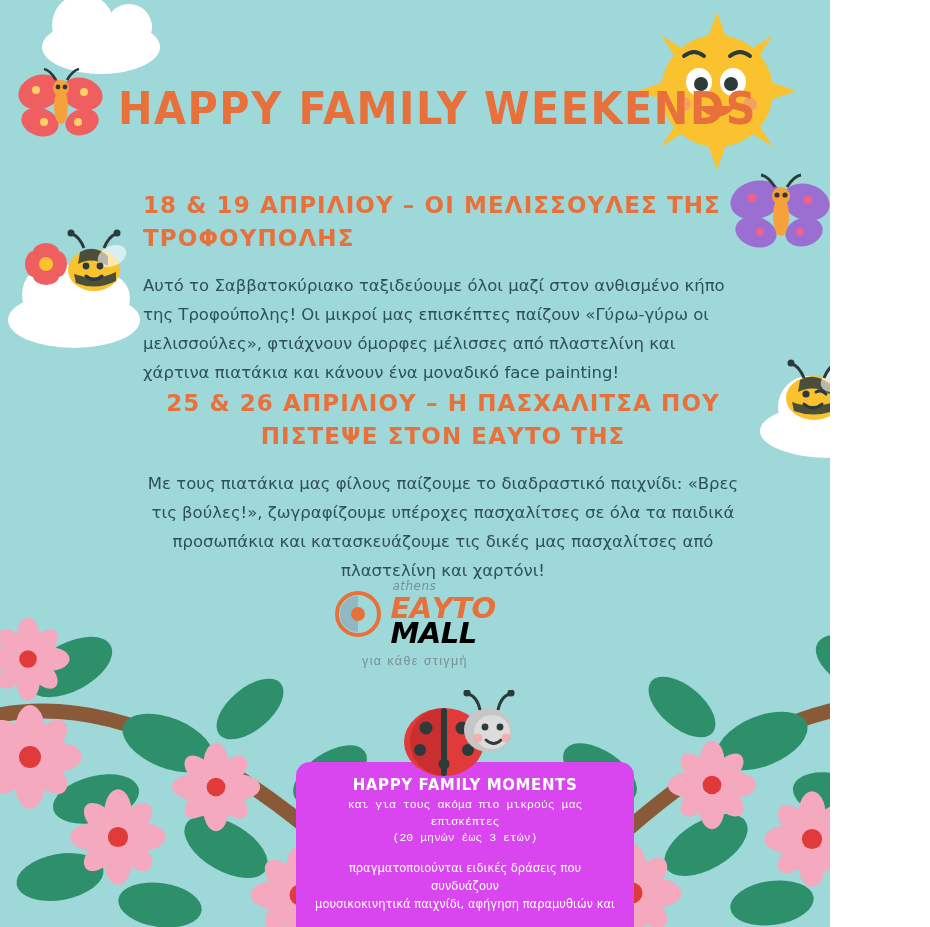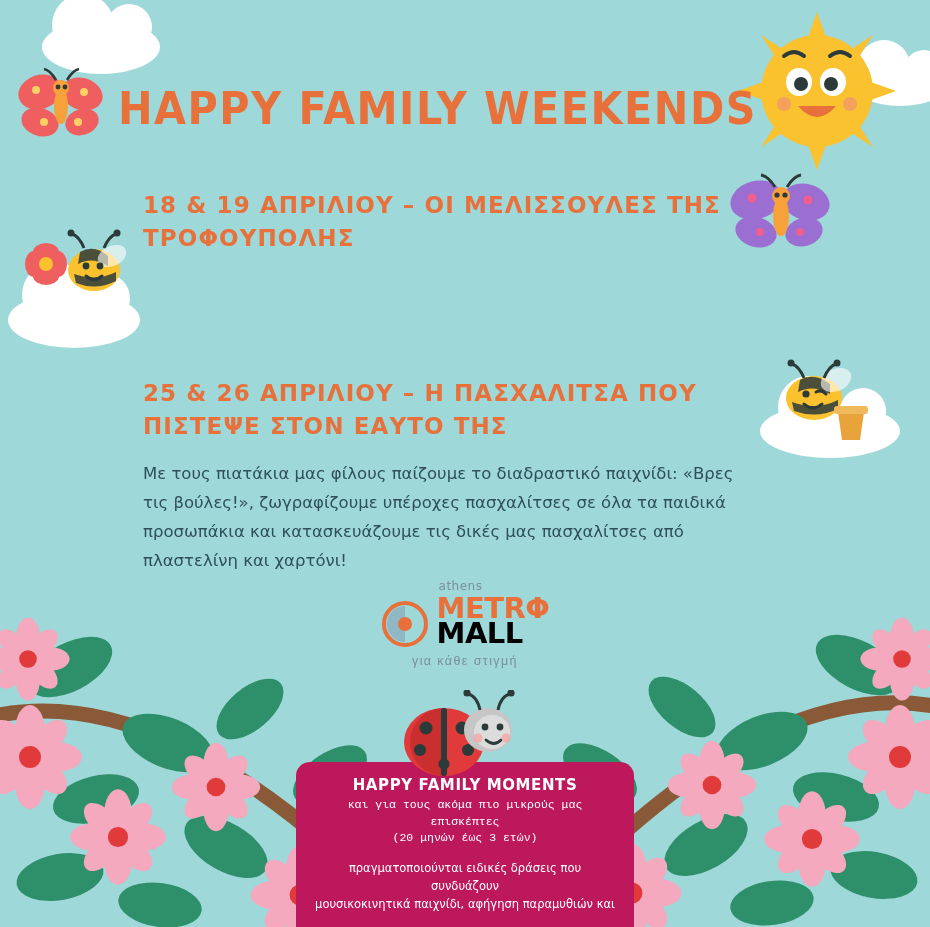--- a/index.html
+++ b/index.html
@@ -4,21 +4,21 @@
 <style>
   * { box-sizing: border-box; margin: 0; padding: 0; }
   html, body {
     width: 930px;
     height: 927px;
     overflow: hidden;
     font-family: "Liberation Sans", sans-serif;
   }
   .poster {
     position: relative;
-    width: 930px;
+    width: 830px;
     height: 927px;
     background: #9ed8d8;
     overflow: hidden;
   }
 
   
   .cloud { position: absolute; background: #ffffff; border-radius: 50%; }
   .cloud::before, .cloud::after {
     content: ""; position: absolute; background: #ffffff; border-radius: 50%;
   }
@@ -53,21 +53,21 @@
     font-family: "DejaVu Sans", sans-serif;
     font-stretch: condensed;
     text-transform: uppercase;
     transform: scaleX(1.02);
     transform-origin: left center;
   }
 
   
   .section { position: absolute; left: 143px; width: 600px; }
   .sec1 { top: 189px; }
-  .sec2 { top: 377px; }
+  .sec2 { top: 387px; text-align: center; }
 
   .sec-head {
     font-size: 23px;
     font-weight: bold;
     color: #e8703a;
     letter-spacing: 1.1px;
     line-height: 1.42;
     font-family: "DejaVu Sans", sans-serif;
   }
   .sec-body {
@@ -82,21 +82,21 @@
 
   
   .logo-wrap {
     position: absolute;
     left: 0; right: 0;
     top: 580px;
     display: flex;
     flex-direction: column;
     align-items: center;
   }
-  .logo-row { display: flex; align-items: flex-end; gap: 8px; }
+  .logo-row { display: flex; align-items: center; gap: 8px; font-style: italic; }
   .logo-mark { width: 48px; height: 48px; }
   .logo-text { display: flex; flex-direction: column; line-height: 1; }
   .logo-athens {
     font-size: 12px; color: #7a8f98; letter-spacing: 0.5px;
     margin-left: 2px; margin-bottom: 2px;
     font-family: "DejaVu Sans", sans-serif;
   }
   .logo-metro {
     font-size: 29px; font-weight: bold; color: #e8703a; letter-spacing: -0.5px;
     font-family: "DejaVu Sans", sans-serif;
@@ -111,21 +111,21 @@
     font-family: Liberation Sans, sans-serif;
   }
 
   
   .panel {
     position: absolute;
     left: 296px;
     top: 762px;
     width: 338px;
     height: 165px;
-    background: #be185d;
+    background: #d946ef;
     border-radius: 14px 14px 0 0;
     text-align: center;
     color: #ffffff;
     padding: 14px 18px 0 18px;
   }
   .panel-title {
     font-size: 15px; font-weight: bold; letter-spacing: 0.6px;
     font-family: "DejaVu Sans", sans-serif;
   }
   .panel-sub {
@@ -274,37 +274,38 @@
     <g>
       <path d="M72 60 h26 l-4 28 h-18 z" fill="#e8a33a"></path>
       <rect x="68" y="54" width="34" height="8" rx="3" fill="#f0b95c"></rect>
     </g>
   </svg>
 
   <div class="title">HAPPY FAMILY WEEKENDS</div>
 
   <div class="section sec1">
     <div class="sec-head">18 &amp; 19 ΑΠΡΙΛΙΟΥ – ΟΙ ΜΕΛΙΣΣΟΥΛΕΣ ΤΗΣ ΤΡΟΦΟΥΠΟΛΗΣ</div>
+    <div class="sec-body">Αυτό το Σαββατοκύριακο ταξιδεύουμε όλοι μαζί στον ανθισμένο κήπο της Τροφούπολης! Οι μικροί μας επισκέπτες παίζουν «Γύρω-γύρω οι μελισσούλες», φτιάχνουν όμορφες μέλισσες από πλαστελίνη και χάρτινα πιατάκια και κάνουν ένα μοναδικό face painting!</div>
   </div>
 
   <div class="section sec2">
     <div class="sec-head">25 &amp; 26 ΑΠΡΙΛΙΟΥ – Η ΠΑΣΧΑΛΙΤΣΑ ΠΟΥ ΠΙΣΤΕΨΕ ΣΤΟΝ ΕΑΥΤΟ ΤΗΣ</div>
     <div class="sec-body">Με τους πιατάκια μας φίλους παίζουμε το διαδραστικό παιχνίδι: «Βρες τις βούλες!», ζωγραφίζουμε υπέροχες πασχαλίτσες σε όλα τα παιδικά προσωπάκια και κατασκευάζουμε τις δικές μας πασχαλίτσες από πλαστελίνη και χαρτόνι!</div>
   </div>
 
   <div class="logo-wrap">
     <div class="logo-row">
       <svg class="logo-mark" viewBox="0 0 48 48">
         <circle cx="24" cy="24" r="21" fill="none" stroke="#e8703a" stroke-width="4"></circle>
         <path d="M24 6 a18 18 0 0 0 0 36" fill="#8fb7c4"></path>
         <circle cx="24" cy="24" r="7" fill="#e8703a"></circle>
       </svg>
       <div class="logo-text">
         <span class="logo-athens">athens</span>
-        <span class="logo-metro">METRΦ</span>
+        <span class="logo-metro">ΕΑΥΤΟ</span>
         <span class="logo-mall">MALL</span>
       </div>
     </div>
     <div class="logo-tag">για κάθε στιγμή</div>
   </div>
 
   <svg class="flora" viewBox="0 0 930 380">
 
     <path d="M-10 170 C 120 140, 250 230, 330 300 C 380 345, 420 365, 465 372" stroke="#8a5a38" stroke-width="15" fill="none" stroke-linecap="round"></path>
     <path d="M940 160 C 810 135, 690 225, 610 298 C 560 342, 515 365, 470 372" stroke="#8a5a38" stroke-width="15" fill="none" stroke-linecap="round"></path>

